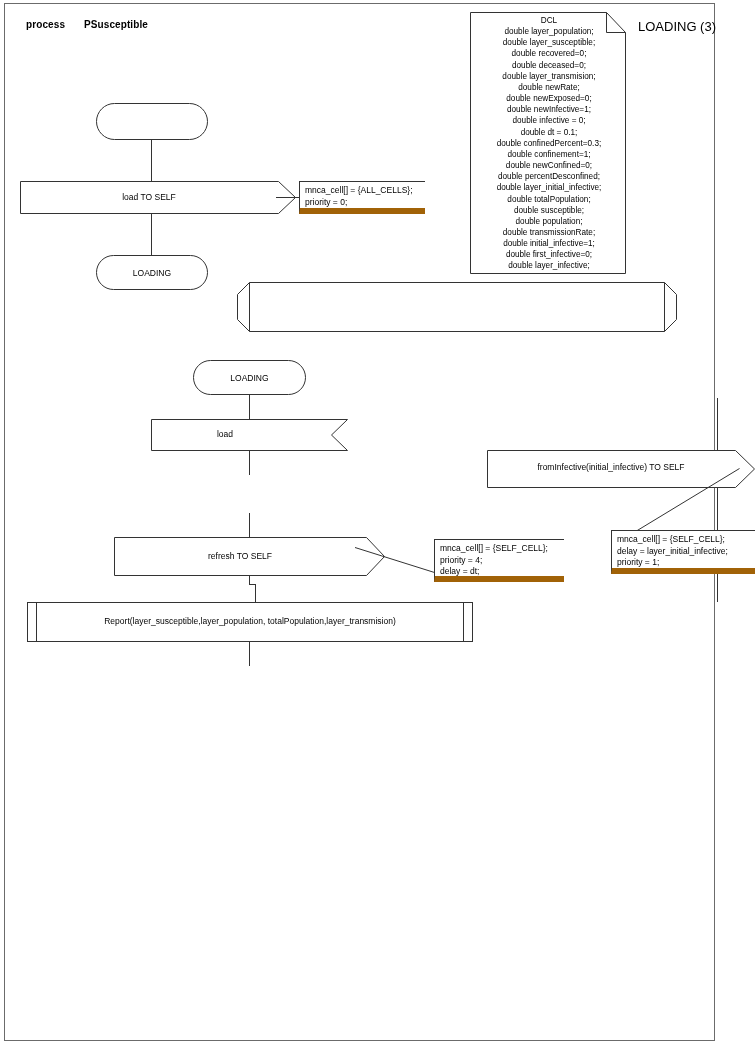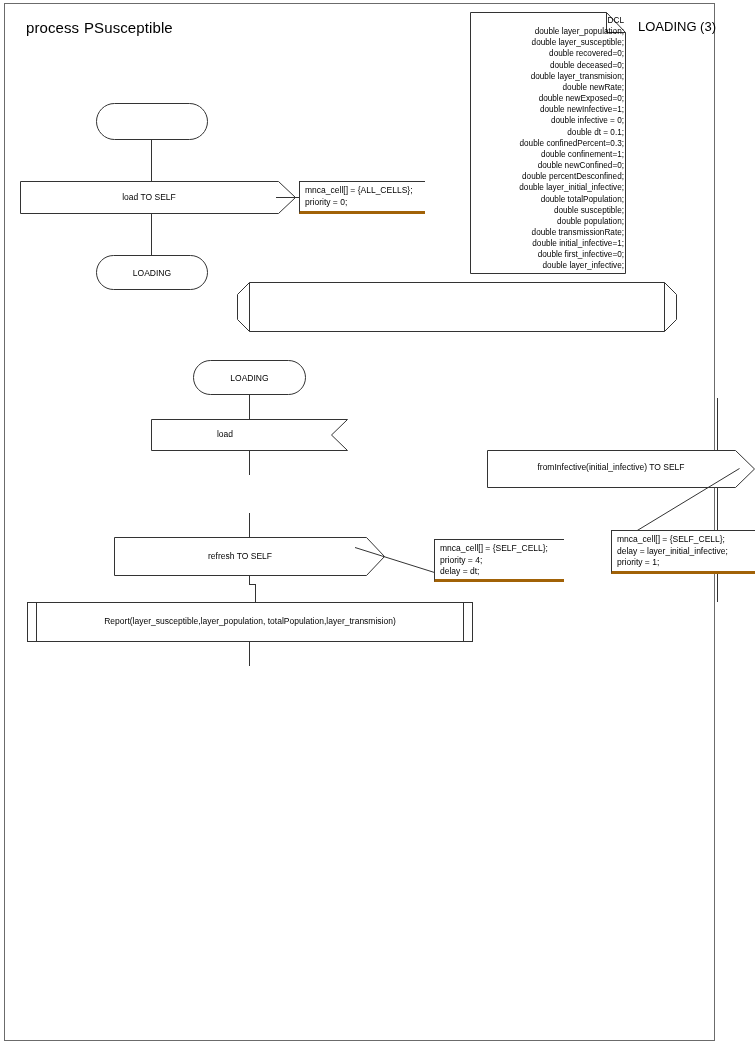--- a/index.html
+++ b/index.html
@@ -22,22 +22,22 @@
     position: absolute;
     left: 4px;
     top: 3px;
     width: 711px;
     height: 1038px;
     border: 1px solid #6b6b6b;
     box-sizing: border-box;
   }
   .hdr {
     position: absolute;
-    font-size: 15px;
-    font-weight: normal;
+    font-size: 10px;
+    font-weight: bold;
     letter-spacing: 0.1px;
     white-space: nowrap;
   }
   .pagelabel {
     position: absolute;
     font-size: 13px;
     white-space: nowrap;
   }
 
   
@@ -86,40 +86,40 @@
     height: 1px;
     background: #333333;
   }
 
   
   .comment {
     position: absolute;
     background: #ffffff;
     border-top: 1px solid #333333;
     border-left: 1px solid #333333;
-    border-bottom: 3px solid #a16207;
+    border-bottom: 6px solid #a16207;
     box-sizing: border-box;
   }
   .comment .ctext {
     position: absolute;
     left: 5px;
     top: 3px;
     font-size: 8.5px;
     line-height: 11.5px;
     white-space: pre-line;
     text-align: left;
   }
   .dcltext {
     position: absolute;
     left: 6px;
     top: 3px;
     font-size: 8.2px;
     line-height: 11.15px;
     white-space: pre-line;
-    text-align: right;
+    text-align: center;
   }
   svg { display: block; }
   .svgwrap { position: absolute; }
 </style>
 </head>
 <body>
 
 <div id="page">
 
   <div id="page-border"></div>

